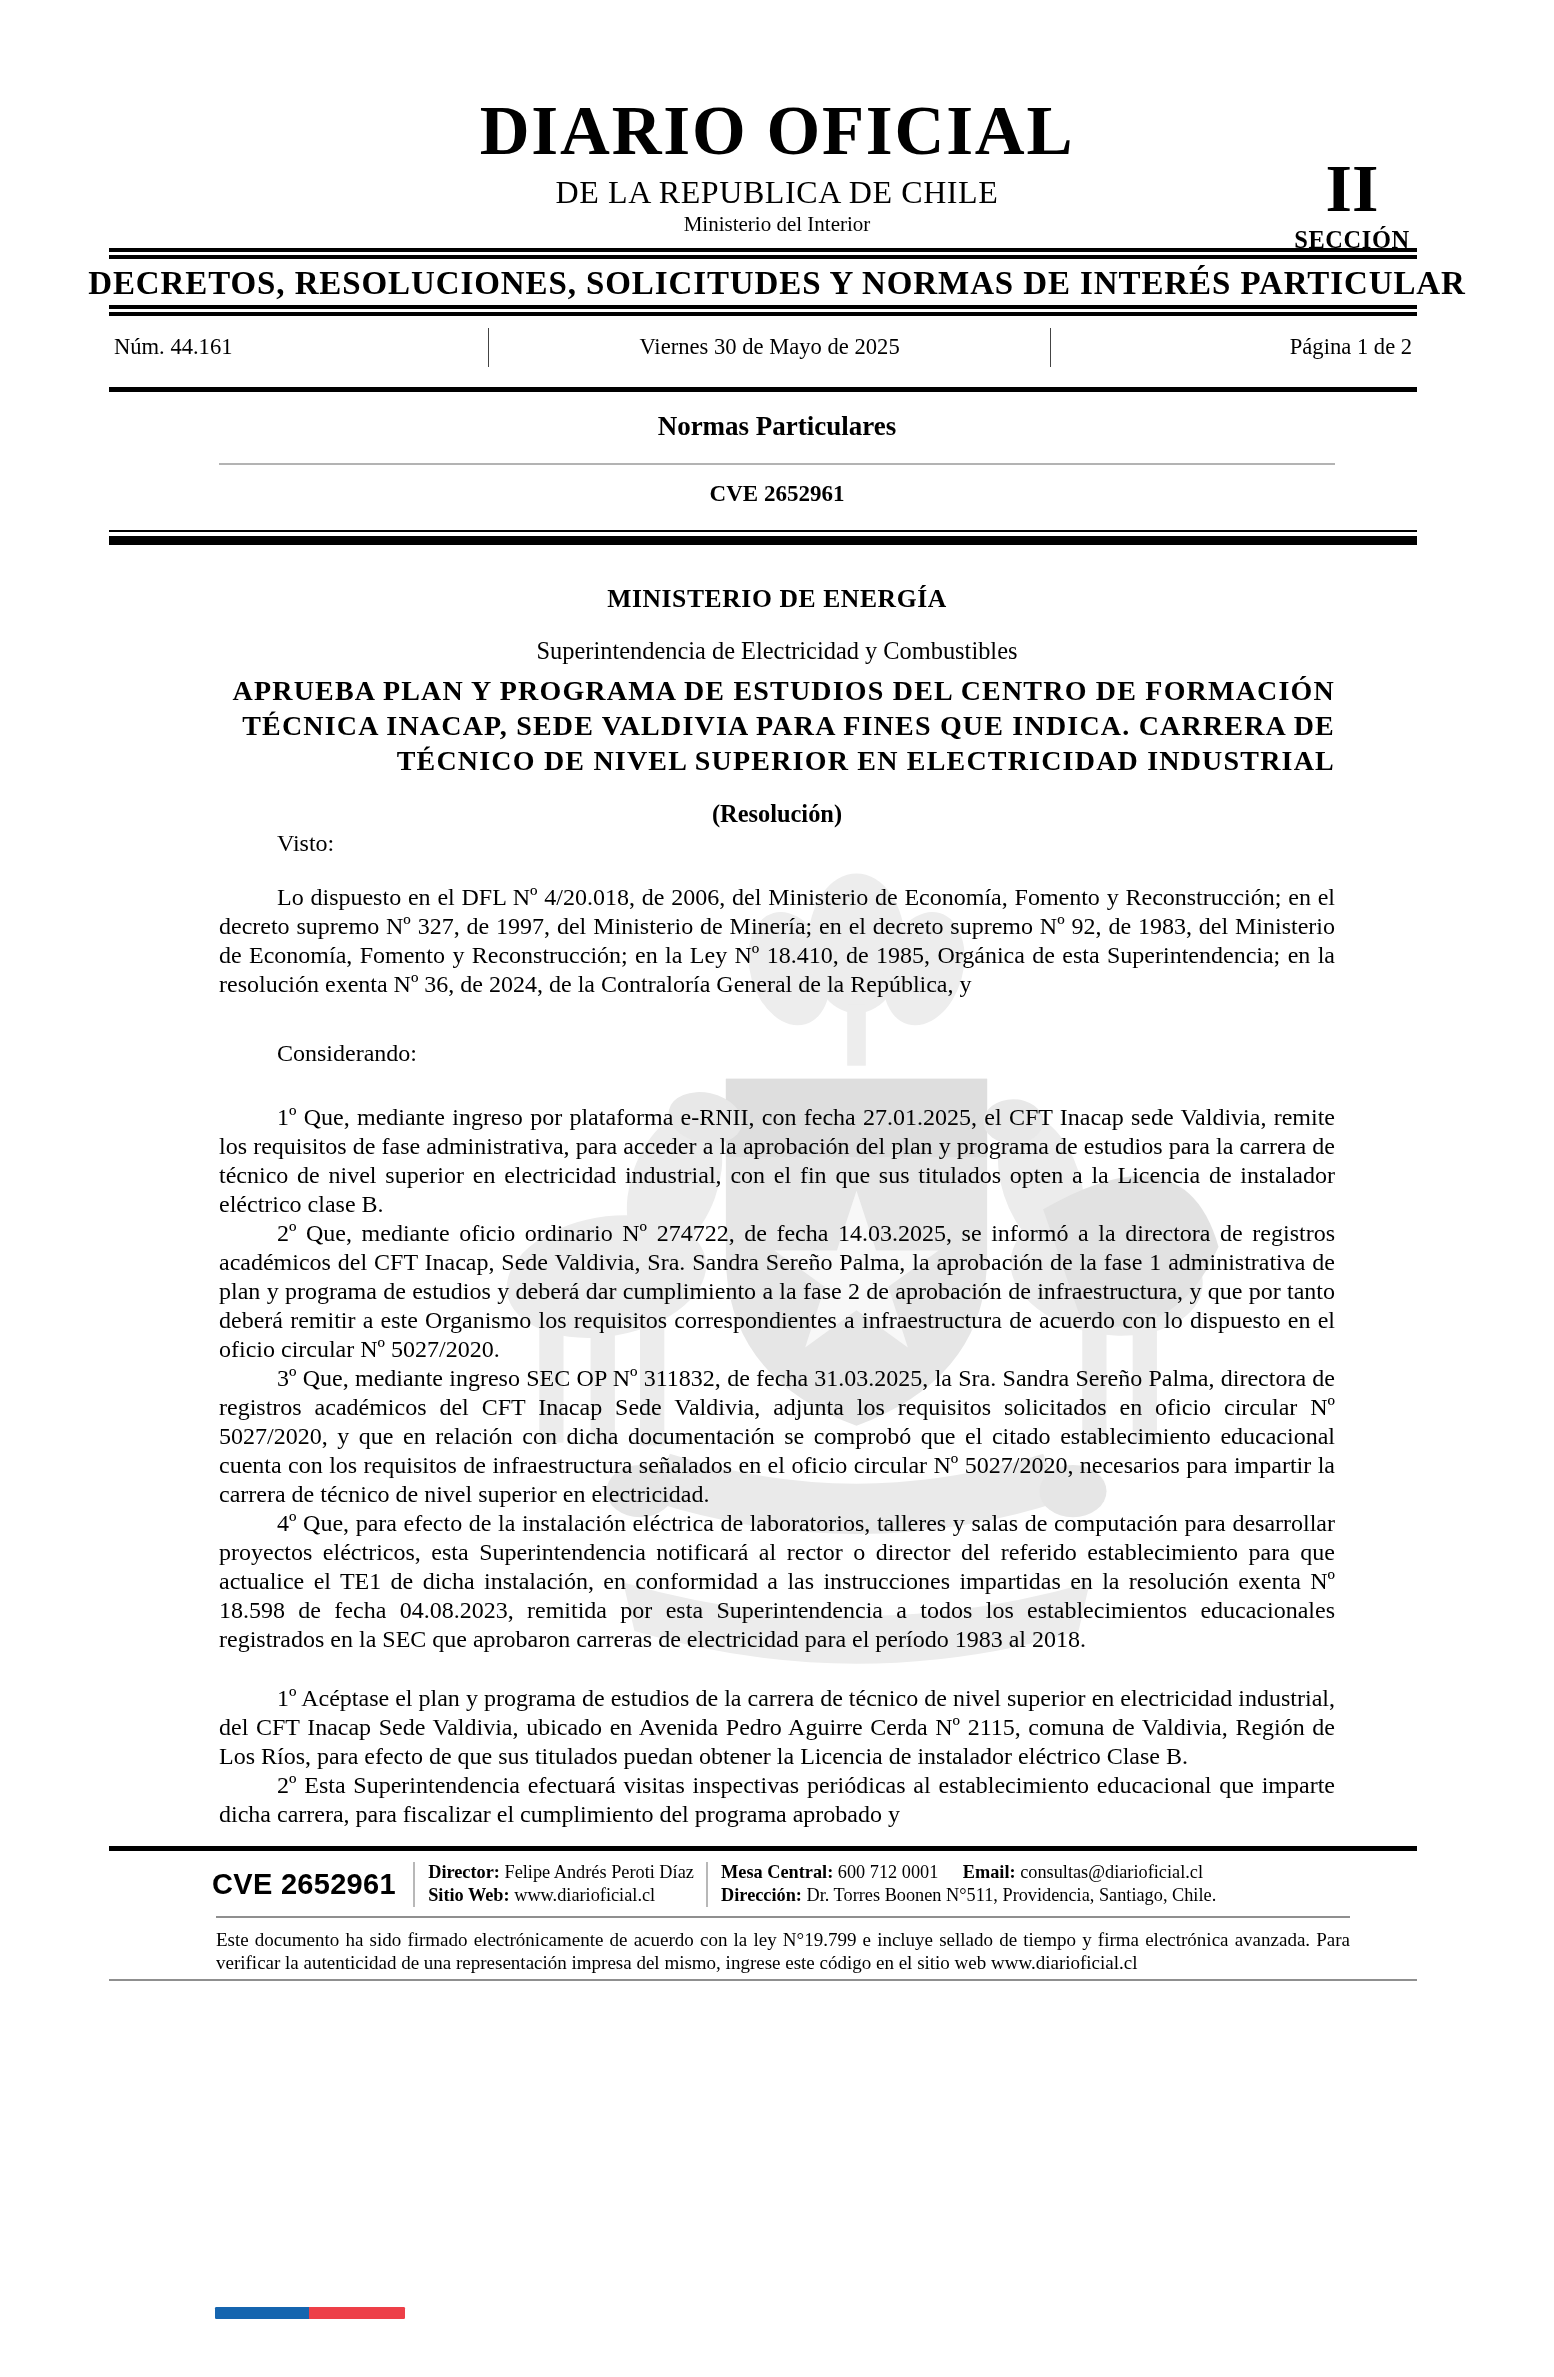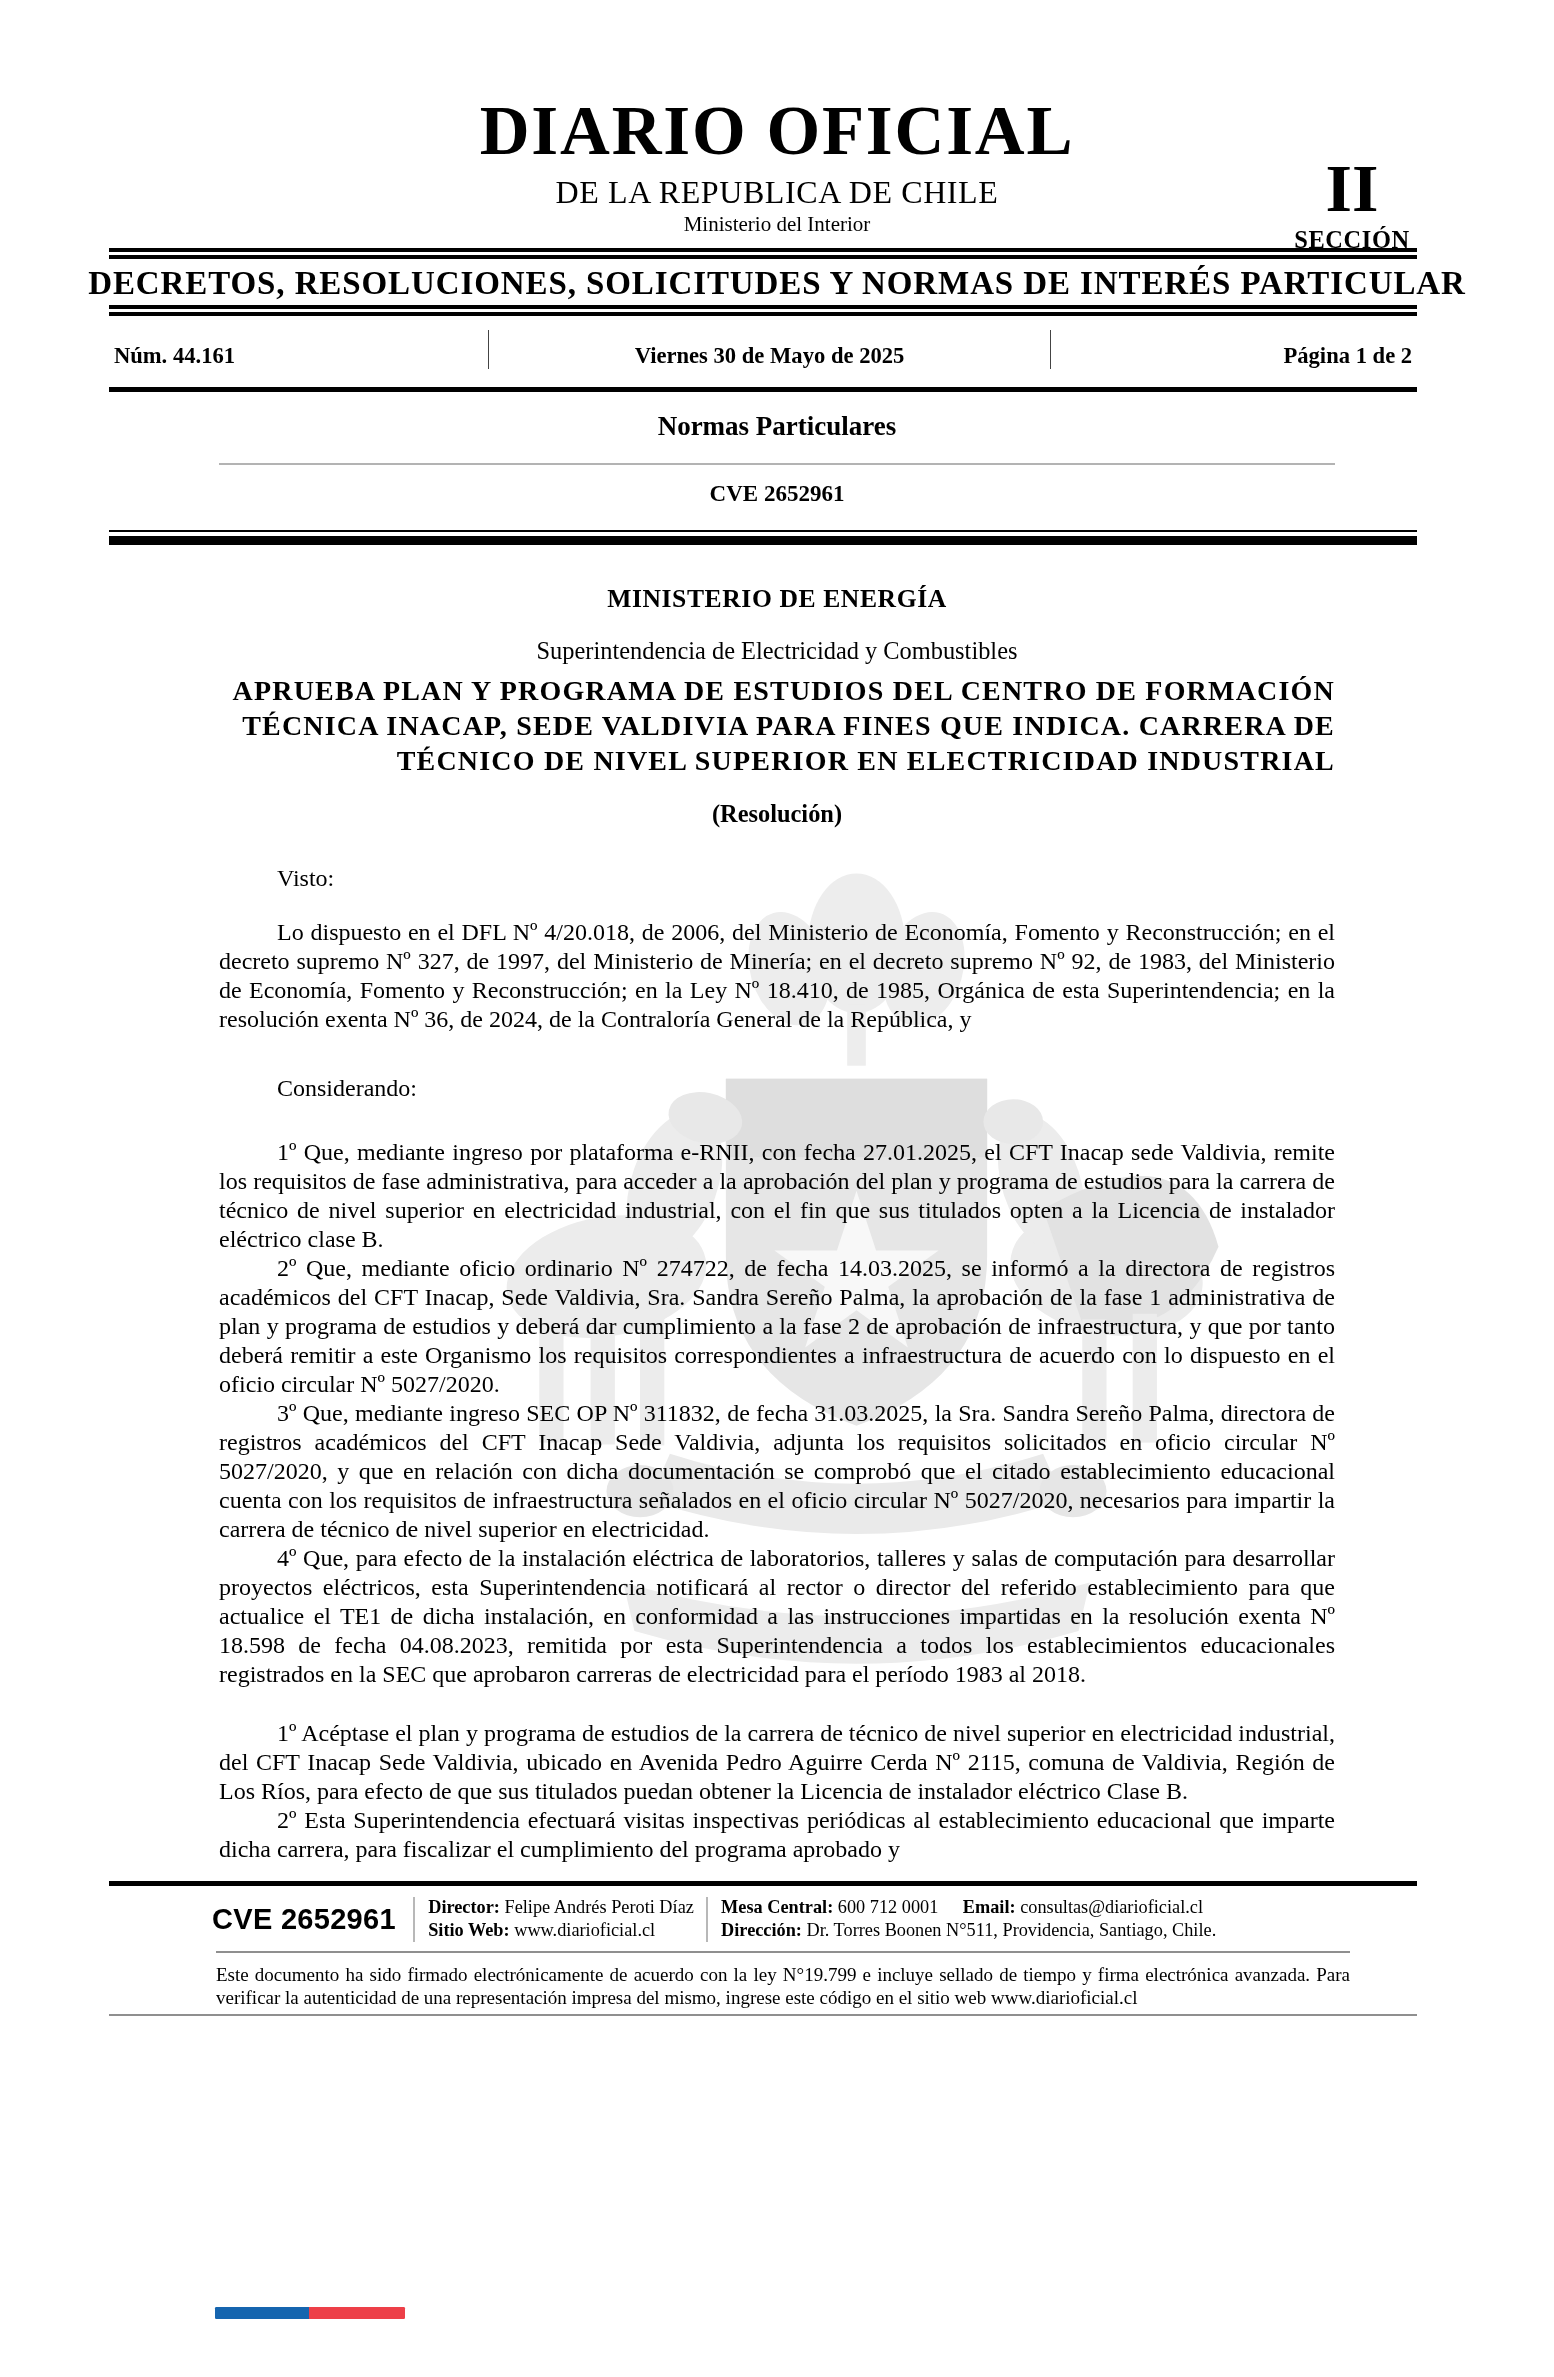--- a/index.html
+++ b/index.html
@@ -30,41 +30,41 @@
   .rule-pair .tp-thin{height:2.4px;background:#000;}
   .rule-pair .tp-gap{height:4.3px;}
   .rule-pair .tp-thick{height:8.5px;background:#000;}
   .rule-thin-gray{width:1116px;margin:22px auto 0;height:1.8px;background:#b3b3b3;}
   .rule-gray{height:2.4px;background:#8f8f8f;}
 
   .mt16{margin-top:9.8px;} .mt10{margin-top:6.1px;} .mt30{margin-top:18.3px;}
 
   
   .band-heading{margin-top:8px;text-align:center;font-weight:700;font-size:33px;line-height:32px;letter-spacing:0.9px;white-space:nowrap;}
-  .info-strip{margin:9.8px 0 0 109px;width:1308px;height:43px;display:flex;align-items:flex-end;font-size:22.6px;font-weight:bold;}
+  .info-strip{margin:9.8px 0 0 109px;width:1308px;height:43px;display:flex;align-items:center;font-size:22.6px;}
   .is-cell{white-space:nowrap;}
   .is-left{width:29%;padding-left:4.9px;box-sizing:border-box;}
   .is-mid{width:43%;text-align:center;}
   .is-right{width:28%;text-align:right;padding-right:4.9px;box-sizing:border-box;}
   .is-div{width:1.2px;height:39px;background:#444;}
 
   
   .normas{margin-top:18.3px;text-align:center;font-weight:700;font-size:27px;line-height:30.5px;}
   .cve-top{margin-top:14.6px;text-align:center;font-weight:700;font-size:23px;line-height:28px;}
 
   
   .doc-body{width:1116px;margin:0 auto;font-size:24px;line-height:29px;text-align:justify;}
   .h-ministry{margin-top:39px;text-align:center;font-weight:700;font-size:25.6px;line-height:30.5px;letter-spacing:0.6px;}
   .h-agency{margin-top:22px;text-align:center;font-size:24.4px;line-height:30.5px;}
   .h-title{margin-top:6px;text-align:right;font-weight:700;font-size:28px;line-height:35px;letter-spacing:1.2px;}
   .h-title div{white-space:nowrap;}
   .h-resol{margin-top:21px;text-align:center;font-weight:700;font-size:24.4px;line-height:30.5px;}
   .p{margin:0;text-indent:58px;}
   .p-num{margin-top:33px;}
-  .p-visto{margin-top:35px;}
+  .p-visto{}
   .p-first{margin-top:24.4px;}
   .p-consid{margin-top:40px;}
   .p-items{margin-top:35px;}
   .p-resuelvo{margin-top:33px;}
   .p-r1{margin-top:30px;}
 
   
   .footer-rule{margin-top:17px;}
   .footer-box{margin:9.8px 0 0 212px;display:flex;align-items:center;}
   .f-cve{font-family:"Liberation Sans","DejaVu Sans",sans-serif;font-weight:700;font-size:29px;width:201px;letter-spacing:0.3px;}

